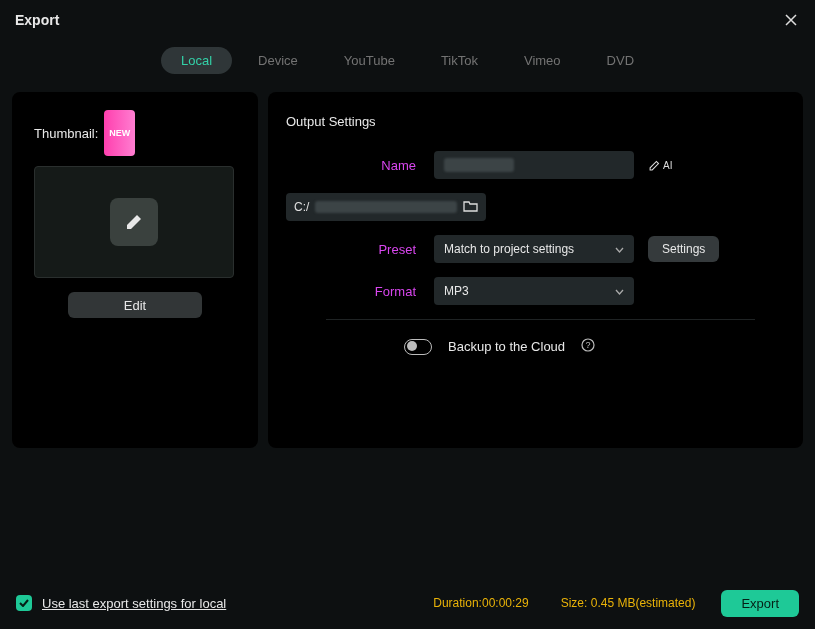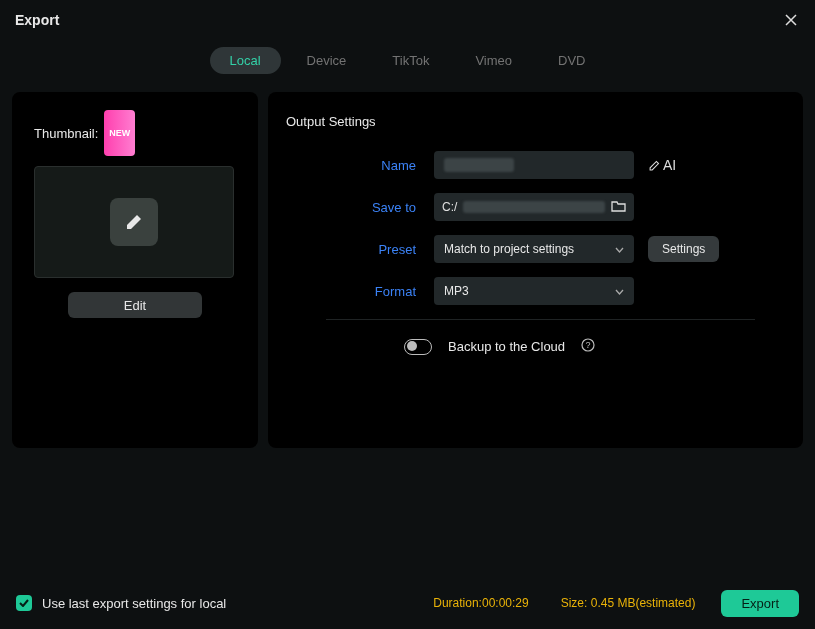--- a/index.html
+++ b/index.html
@@ -101,39 +101,39 @@
   .form-row {
     display:flex;
     align-items:center;
     margin-bottom: 14px;
   }
   .form-label {
     width: 148px;
     text-align: right;
     padding-right: 18px;
     font-size: 13px;
-    color:#3b82f6;
+    color:#d946ef;
   }
   .text-input {
     width: 200px;
     height: 28px;
     background: #22282a;
     border: none;
     border-radius: 4px;
     color: #ddd;
     padding: 0 10px;
     font-size: 12px;
   }
   .name-blur {
     width: 70px; height:14px;
     background:#3c4446;
     border-radius:3px;
     filter: blur(1px);
   }
-  .ai-icon { margin-left: 14px; cursor:pointer; display:flex; align-items:center; gap:1px; color:#ddd; font-size:14px;}
+  .ai-icon { margin-left: 14px; cursor:pointer; display:flex; align-items:center; gap:1px; color:#ddd; font-size:10px;}
   .save-field {
     width: 200px; height:28px;
     background: #22282a;
     border-radius:4px;
     display:flex; align-items:center;
     padding: 0 8px;
     font-size:12px;
     color:#e0e0e0;
     position:relative;
   }
@@ -191,21 +191,21 @@
     padding: 0 16px;
   }
   .chk {
     width:16px;height:16px;
     background:#1ec997;
     border-radius:4px;
     display:flex;align-items:center;justify-content:center;
     margin-right:10px;
     cursor:pointer;
   }
-  .footer-left { display:flex; align-items:center; flex:1; }
+  .footer-left { display:flex; align-items:center; flex:1;text-decoration:underline; }
   .footer-info { display:flex; gap:32px; font-size:12px; color:#eab308; margin-right: 26px;}
   .export-btn {
     background:#1ec997;
     color:#052016;
     font-weight:500;
     padding: 6px 20px;
     border-radius: 6px;
     cursor:pointer;
     font-size:13px;
   }
@@ -218,20 +218,21 @@
   <div class="close-x">
     <svg width="12" height="12" viewBox="0 0 12 12">
         <path d="M1 1 L11 11 M11 1 L1 11" stroke="#ddd" stroke-width="1.5"></path>
       </svg>
   </div>
 </div>
 
 <div class="tabs">
   <div class="tab active">Local</div>
   <div class="tab">Device</div>
+  <div class="tab">YouTube</div>
   <div class="tab">TikTok</div>
   <div class="tab">Vimeo</div>
   <div class="tab">DVD</div>
 </div>
 
 <div class="content">
   <div class="left-panel">
     <div class="thumb-row">
       <span class="thumb-label">Thumbnail:</span>
       <span class="badge-new">NEW</span>
@@ -256,21 +257,20 @@
       </div>
       <div class="ai-icon">
         <svg width="14" height="14" viewBox="0 0 20 20">
             <path d="M3 17 L3 14 L12 5 L15 8 L6 17 Z" fill="none" stroke="#ddd" stroke-width="1.5"></path>
           </svg>
         <span>AI</span>
       </div>
     </div>
 
     <div class="form-row">
-      <div class="form-label">Save to</div>
       <div class="save-field">
         <span>C:/</span>
         <div class="save-blur"></div>
         <span class="folder-icon">
           <svg width="15" height="12" viewBox="0 0 15 12">
               <path d="M1 2 L6 2 L7 4 L14 4 L14 11 L1 11 Z" fill="none" stroke="#ddd" stroke-width="1.3"></path>
             </svg>
         </span>
       </div>
     </div>

